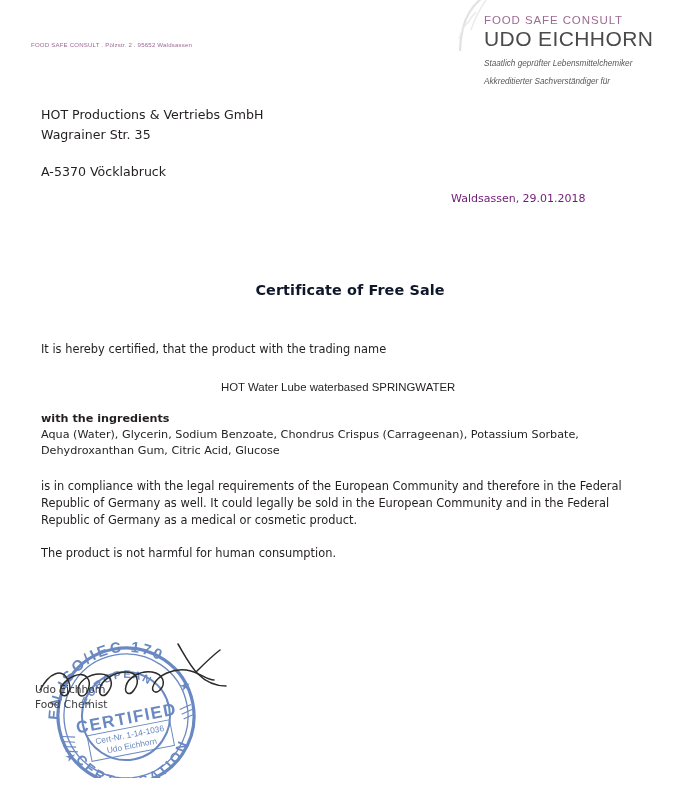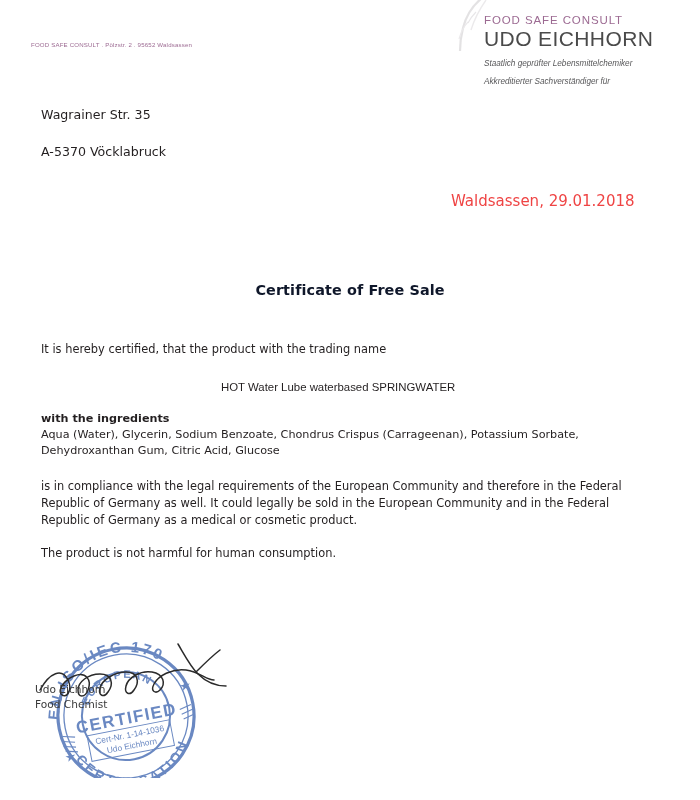--- a/index.html
+++ b/index.html
@@ -88,22 +88,22 @@
     color: #231f20;
   }
   .recipient .city { margin-top: 17px; }
 
   
   .date-line {
     position: absolute;
     top: 192px;
     left: 451px;
     font-family: "DejaVu Sans", sans-serif;
-    font-size: 15px;
-    color: #ef4444;
+    font-size: 11px;
+    color: #701a75;
   }
 
   
   .doc-title {
     position: absolute;
     top: 282px;
     left: 0;
     width: 700px;
     text-align: center;
     font-family: "DejaVu Sans", sans-serif;
@@ -167,20 +167,21 @@
   <div class="letterhead">
     <div class="brand-line">FOOD SAFE CONSULT</div>
     <div class="brand-name">UDO EICHHORN</div>
     <div class="brand-sub">Staatlich geprüfter Lebensmittelchemiker</div>
     <div class="brand-sub gap">Akkreditierter Sachverständiger für</div>
   </div>
 
   <div class="sender-line">FOOD SAFE CONSULT . Pölzstr. 2 . 95652 Waldsassen</div>
 
   <div class="recipient">
+    <div>HOT Productions &amp; Vertriebs GmbH</div>
     <div>Wagrainer Str. 35</div>
     <div class="city">A-5370 Vöcklabruck</div>
   </div>
 
   <div class="date-line">Waldsassen, 29.01.2018</div>
 
   <div class="doc-title">Certificate of Free Sale</div>
 
   <div class="body-block intro">It is hereby certified, that the product with the trading name</div>
 

